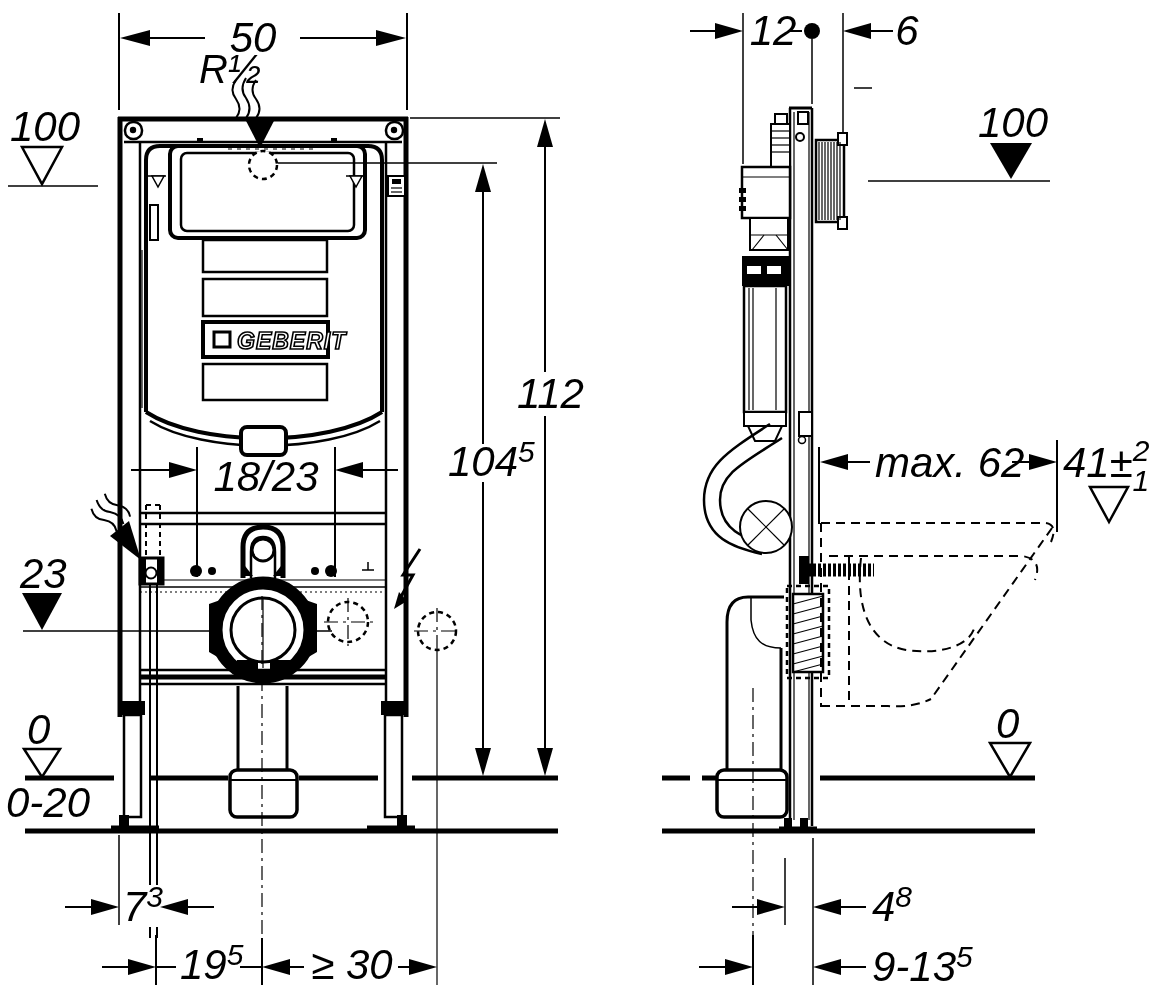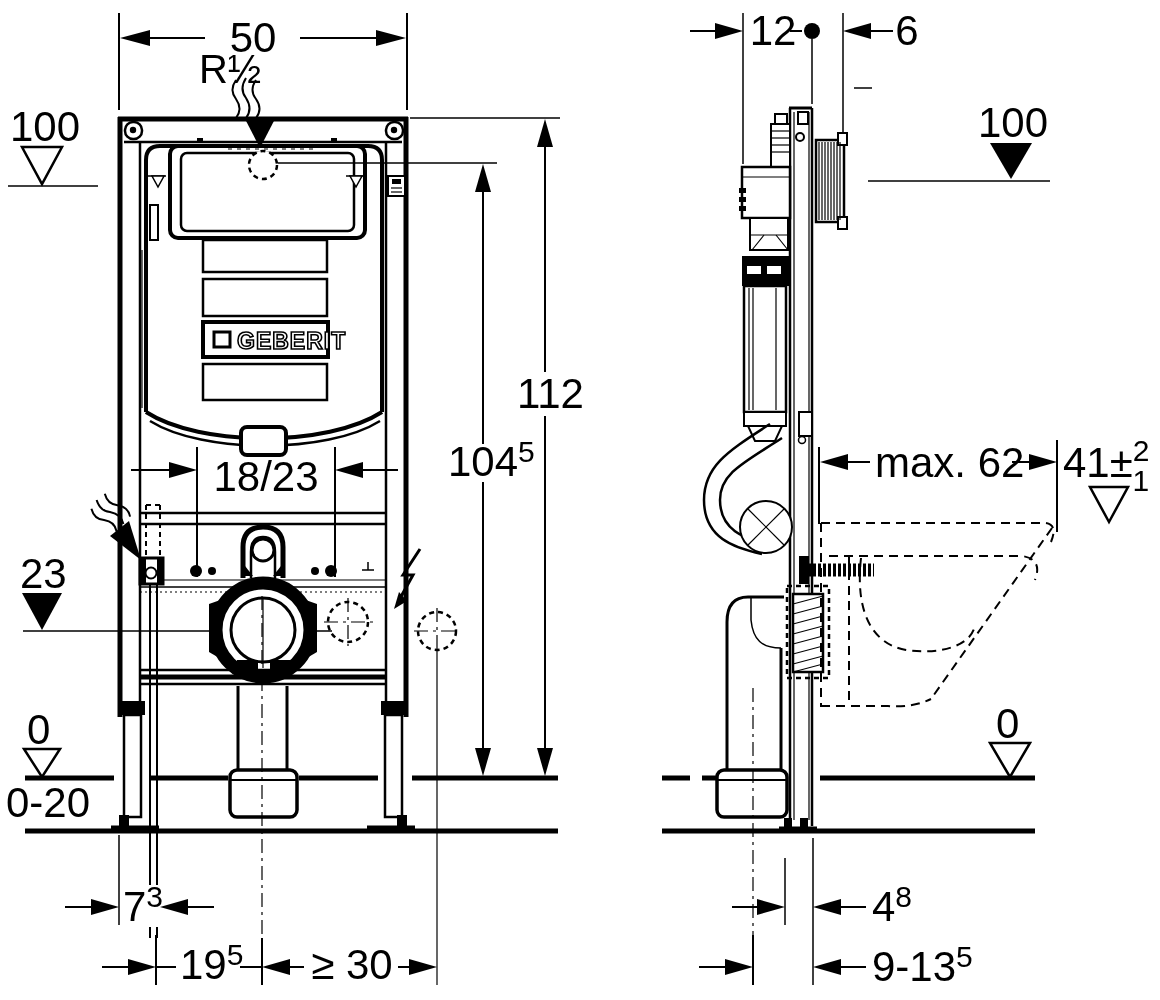--- a/index.html
+++ b/index.html
@@ -1,16 +1,16 @@
 <!DOCTYPE html>
 <html><head>
 <meta charset="utf-8">
 <style>
   html,body{margin:0;padding:0;background:#fff;}
-  .stage{width:1160px;height:1000px;position:relative;background:#fff;}
+  .stage{width:1160px;height:1000px;position:relative;background:#fff;font-style:italic;}
   svg text{font-family:"Liberation Sans","DejaVu Sans",sans-serif;fill:#000;}
   .d42{font-size:42px;}
   .d40{font-size:40px;}
   .sup{font-size:30px;}
   .logo{font-size:23px;font-weight:bold;fill:#fff;stroke:#000;stroke-width:1.6px;letter-spacing:1px;}
   .s1{stroke:#000;stroke-width:1.2;fill:none;}
   .s15{stroke:#000;stroke-width:1.5;fill:none;}
   .s2{stroke:#000;stroke-width:2;fill:none;}
   .s25{stroke:#000;stroke-width:2.5;fill:none;}
   .s3{stroke:#000;stroke-width:3;fill:none;}

